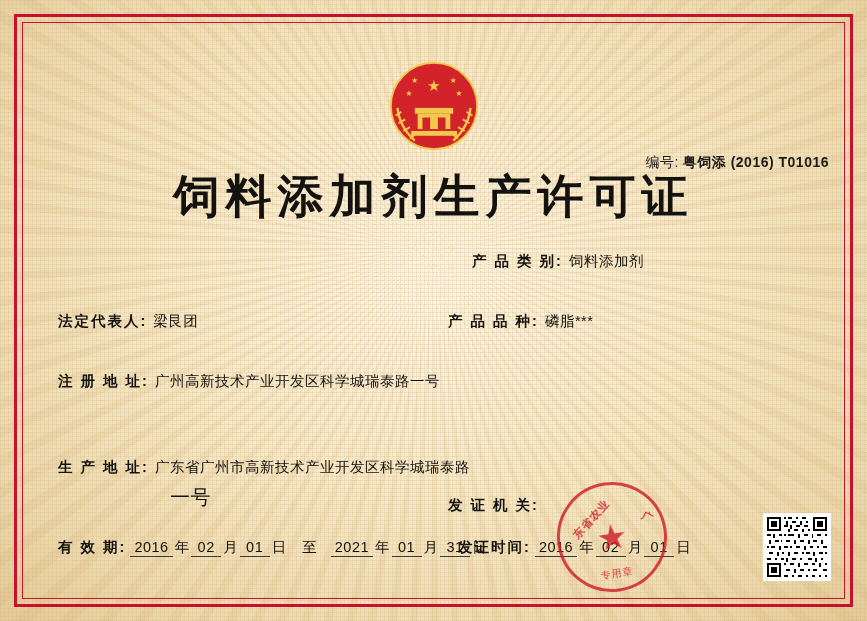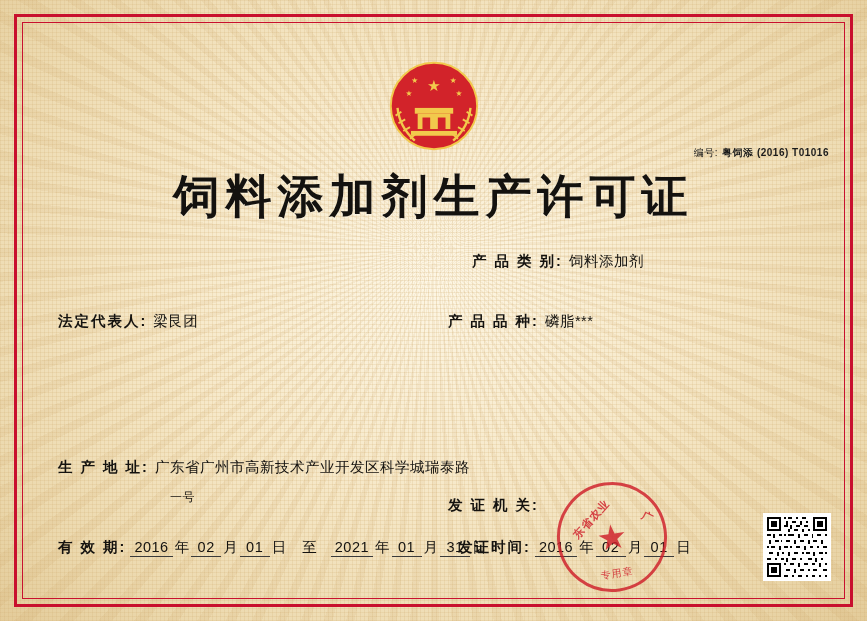--- a/index.html
+++ b/index.html
@@ -66,22 +66,22 @@
     top: 28px;
     transform: translateX(-50%);
     width: 96px;
     height: 96px;
   }
 
   
   .serial {
     position: absolute;
     right: 8px;
-    top: 116px;
-    font-size: 10px;
+    top: 124px;
+    font-size: 14px;
     color: #1b1b1b;
     letter-spacing: 0.5px;
     white-space: nowrap;
   }
   .serial .serial-label { margin-right: 4px; }
   .serial .serial-value { font-weight: bold; }
 
   
   .title {
     position: absolute;
@@ -107,21 +107,21 @@
     font-weight: bold;
     letter-spacing: 2px;
   }
   .field .value {
     margin-left: 6px;
     letter-spacing: 0.5px;
   }
 
   .value-block {
     position: absolute;
-    font-size: 12px;
+    font-size: 20px;
     color: #14120f;
     line-height: 26px;
     letter-spacing: 0.5px;
   }
 
   
   .f-company   { left: 28px;  top: 222px; }
   .f-legal     { left: 28px;  top: 282px; }
   .f-regaddr   { left: 28px;  top: 342px; }
   .f-prodaddr  { left: 28px;  top: 428px; }
@@ -241,20 +241,23 @@
       <span class="serial-label">编号:</span><span class="serial-value">粤饲添 (2016) T01016</span>
     </div>
 
     <div class="title">饲料添加剂生产许可证</div>
 
 
     <div class="field f-legal">
       <span class="label">法定代表人:</span><span class="value">梁艮团</span>
     </div>
 
+    <div class="field f-regaddr">
+      <span class="label">注 册 地 址:</span><span class="value">广州高新技术产业开发区科学城瑞泰路一号</span>
+    </div>
 
     <div class="field f-prodaddr">
       <span class="label">生 产 地 址:</span><span class="value">广东省广州市高新技术产业开发区科学城瑞泰路</span>
     </div>
     <div class="value-block prodaddr-2">一号</div>
 
     <div class="field f-category">
       <span class="label">产 品 类 别:</span><span class="value">饲料添加剂</span>
     </div>
 

